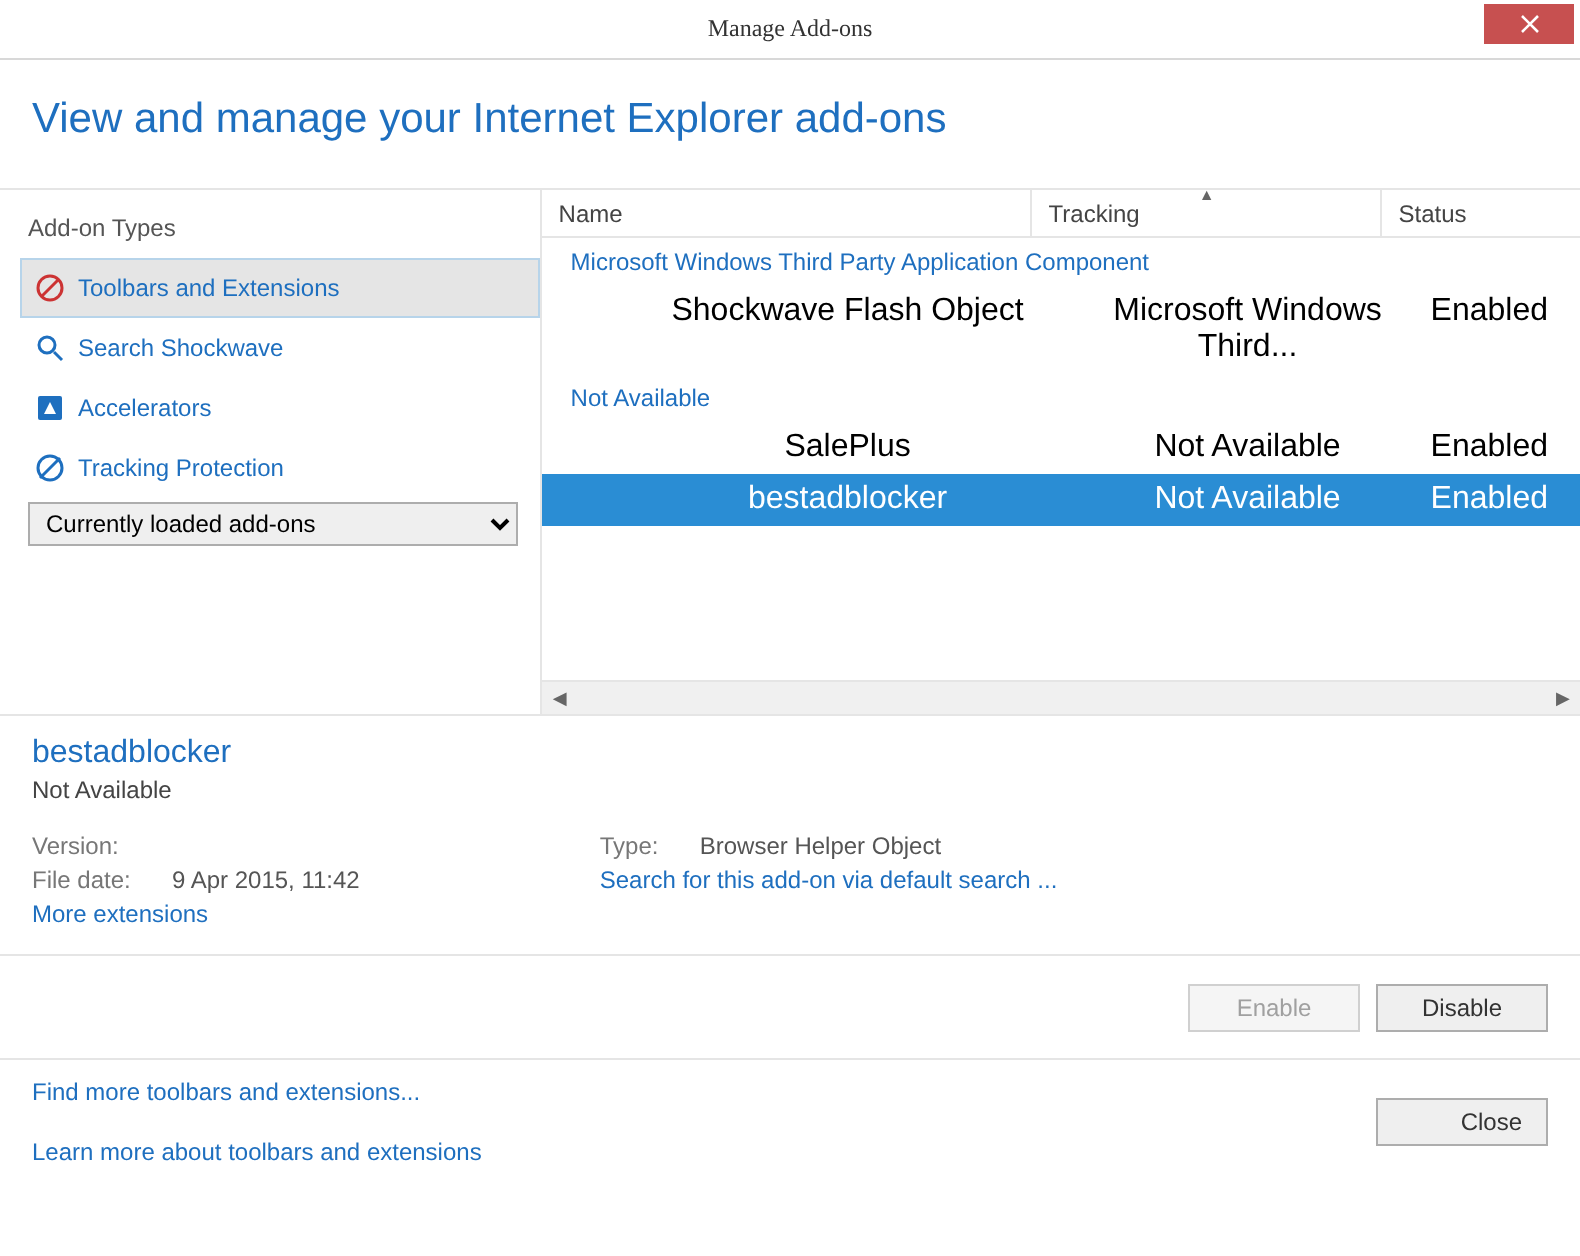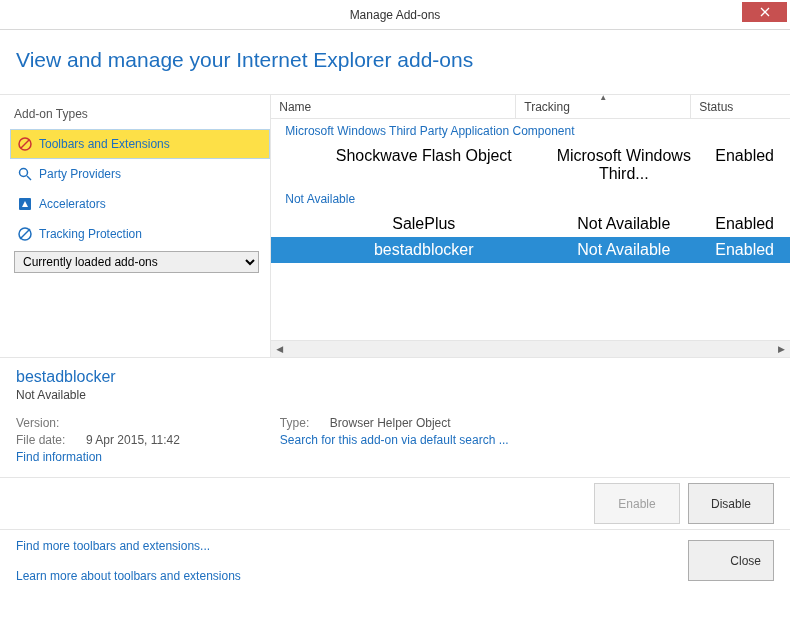--- a/index.html
+++ b/index.html
@@ -1,31 +1,31 @@
 <!DOCTYPE html>
 <html><head>
 <meta charset="utf-8">
 <style>
 * { box-sizing: border-box; margin: 0; padding: 0; font-family: "Segoe UI", Tahoma, sans-serif; }
 body { width: 790px; height: 628px; background: #fff; overflow: hidden; font-size: 12px; }
 
 .titlebar { height: 30px; background: #fff; border-bottom: 1px solid #d8d8d8; display: flex; align-items: center; position: relative; }
-.titlebar .title { flex: 1; text-align: center; color: #333; font-size: 12px; }
+.titlebar .title { flex: 1; text-align: center; color: #333; font-size: 12px; font-family: Liberation Serif, serif; }
 .close-btn { width: 45px; height: 20px; background: #c75050; color: #fff; display: flex; align-items: center; justify-content: center; position: absolute; right: 3px; top: 2px; cursor: pointer; }
 .close-btn svg { width: 10px; height: 10px; }
 
 .header-banner { padding: 18px 16px 22px 16px; border-bottom: 1px solid #e5e5e5; }
 .header-banner .heading { color: #1e6fbf; font-size: 21px; font-weight: 400; }
 
 .main-area { display: flex; height: 262px; }
 
 .sidebar { width: 275px; border-right: 1px solid #e5e5e5; padding: 8px 0 6px 10px; display: flex; flex-direction: column; }
 .sidebar-title { color: #555; font-size: 12px; padding: 4px 4px 8px 4px; }
 .sidebar-item { display: flex; align-items: center; gap: 6px; padding: 6px 6px; cursor: pointer; color: #1e6fbf; border: 1px solid transparent; }
-.sidebar-item.selected { border: 1px solid #b7d4ea; background: #fde047; }
+.sidebar-item.selected { border: 1px solid #b7d4ea; background: #e5e5e5; }
 .sb-icon { width: 16px; height: 16px; display: flex; align-items: center; justify-content: center; }
 .show-label { color: #555; padding: 4px 4px 2px 4px; margin-top: auto; }
 .show-select { width: 245px; margin: 2px 4px 4px 4px; border: 1px solid #adadad; background: #efefef; padding: 2px 4px; font-size: 12px; height: 22px; }
 
 .list-area { flex: 1; display: flex; flex-direction: column; }
 .list-header { display: flex; border-bottom: 1px solid #e5e5e5; height: 24px; align-items: center; color: #444; font-size: 12px; }
 .col-name { width: 245px; padding-left: 8px; border-right: 1px solid #e5e5e5; height: 100%; display: flex; align-items: center; }
 .col-pub { width: 175px; padding-left: 8px; border-right: 1px solid #e5e5e5; height: 100%; display: flex; align-items: center; position: relative; }
 .col-status { flex: 1; padding-left: 8px; height: 100%; display: flex; align-items: center; }
 .sort-arrow { position: absolute; left: 50%; top: -2px; transform: translateX(-50%); font-size: 8px; color: #666; }
@@ -38,28 +38,28 @@
 .item-row .c3 { flex: 1; padding-left: 8px; }
 .item-row.selected { background: #2a8dd4; color: #fff; }
 
 .hscroll { height: 17px; border-top: 1px solid #e5e5e5; display: flex; align-items: center; background: #f0f0f0; }
 .hscroll .arrow { width: 17px; height: 17px; display: flex; align-items: center; justify-content: center; color: #666; font-size: 9px; cursor: pointer; }
 .hscroll .track { flex: 1; }
 
 .details { border-top: 1px solid #e5e5e5; padding: 10px 16px 8px 16px; height: 120px; }
 .details-name { color: #1e6fbf; font-size: 16px; font-weight: 400; }
 .details-pub { color: #444; font-size: 12px; margin-top: 2px; }
-.details-cols { display: flex; margin-top: 14px; gap: 40px; }
+.details-cols { display: flex; margin-top: 14px; gap: 60px; }
 .dcol { font-size: 12px; color: #555; }
 .dcol .row { display: flex; margin-bottom: 3px; }
 .dcol .lab { width: 70px; color: #777; }
 .link { color: #1e6fbf; cursor: pointer; }
 
 .action-bar { border-top: 1px solid #e5e5e5; height: 52px; display: flex; align-items: center; justify-content: flex-end; padding-right: 16px; gap: 8px; }
-.btn { min-width: 86px; height: 41px; border: 1px solid #adadad; background: #efefef; color: #333; font-size: 12px; cursor: pointer; padding: 0 12px; }
+.btn { min-width: 86px; height: 24px; border: 1px solid #adadad; background: #efefef; color: #333; font-size: 12px; cursor: pointer; padding: 0 12px; }
 .btn:disabled { color: #a0a0a0; border-color: #d0d0d0; background: #f5f5f5; cursor: default; }
 
 .footer { border-top: 1px solid #e5e5e5; height: 62px; display: flex; align-items: center; padding: 0 16px; }
 .footer-links { display: flex; flex-direction: column; gap: 16px; }
 .footer .btn { margin-left: auto; text-align: right; }
 </style>
 </head>
 <body>
 
 <div class="titlebar">
@@ -89,21 +89,21 @@
       <span>Toolbars and Extensions</span>
     </div>
 
     <div class="sidebar-item">
       <span class="sb-icon">
         <svg width="16" height="16" viewBox="0 0 16 16">
             <circle cx="6.5" cy="6.5" r="4" fill="none" stroke="#1e6fbf" stroke-width="1.5"></circle>
             <line x1="10" y1="10" x2="14" y2="14" stroke="#1e6fbf" stroke-width="1.5"></line>
           </svg>
       </span>
-      <span>Party Providers</span>
+      <span>Search Shockwave</span>
     </div>
 
     <div class="sidebar-item">
       <span class="sb-icon">
         <svg width="16" height="16" viewBox="0 0 16 16">
             <rect x="2" y="2" width="12" height="12" fill="#1e6fbf" rx="1"></rect>
             <path d="M5 11 L8 5 L11 11 Z" fill="#fff"></path>
           </svg>
       </span>
       <span>Accelerators</span>
@@ -166,21 +166,21 @@
   <div class="details-cols">
     <div class="dcol">
       <div class="row">
           <span class="lab">Version:</span>
           <span></span>
         </div>
       <div class="row">
           <span class="lab">File date:</span>
           <span>9 Apr 2015, 11:42</span>
         </div>
-      <div class="link">Find information</div>
+      <div class="link">More extensions</div>
     </div>
     <div class="dcol" style="margin-left:60px;">
       <div class="row">
           <span class="lab" style="width:50px;">Type:</span>
           <span>Browser Helper Object</span>
         </div>
       <div class="link">Search for this add-on via default search ...</div>
     </div>
   </div>
 </div>

